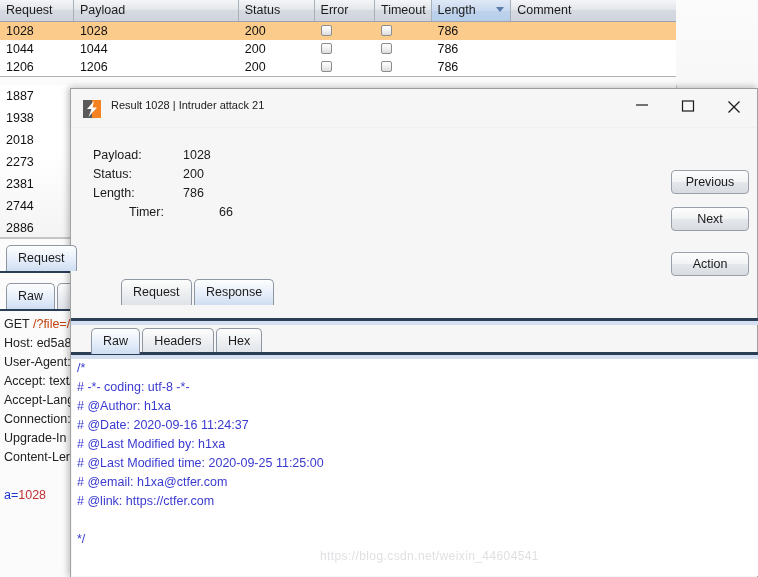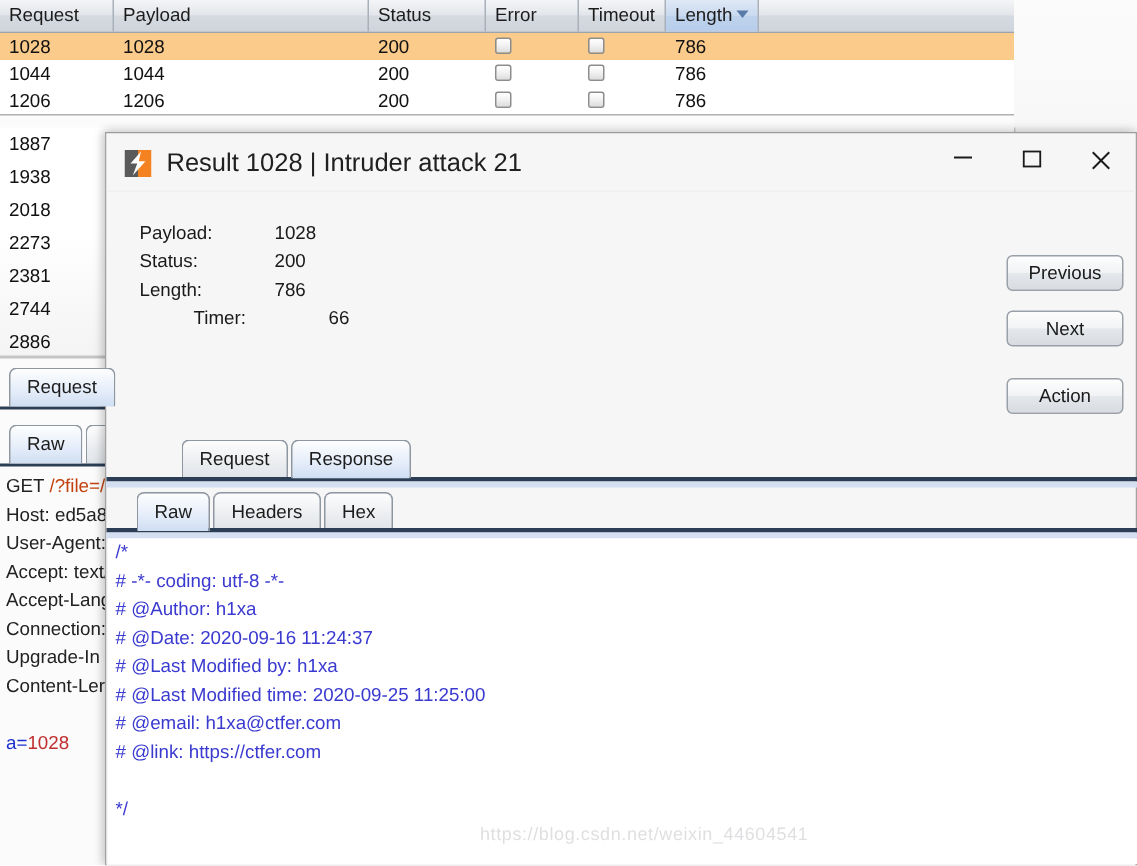--- a/index.html
+++ b/index.html
@@ -86,21 +86,21 @@
     border: 1px solid #8d8d8d;
     border-radius: 2px;
     background: linear-gradient(to bottom,#ffffff 0%, #f1f1f1 50%, #dcdcdc 100%);
     vertical-align: -1px;
   }
   .c-req    { width: 76px; }
   .c-pay    { width: 170px; }
   .c-status { width: 78px; }
   .c-err    { width: 62px; }
   .c-tmo    { width: 58px; }
-  .c-len    { width: 62px; }
+  .c-len    { width: 82px; }
   .c-com    { width: 170px; border-right: none !important; }
 
   .table-fade {
     position: absolute;
     left: 0; top: 85px;
     width: 676px; height: 152px;
     background: linear-gradient(to bottom,#ffffff 0%, #ffffff 45%, #f4f4f4 100%);
     border-right: 1px solid #cfcfcf;
   }
   .table-right-gap {
@@ -198,21 +198,21 @@
     border-bottom: 1px solid #f0f0f0;
   }
   .dlg-logo {
     position: absolute;
     left: 12px; top: 11px;
     width: 18px; height: 18px;
   }
   .dlg-title {
     position: absolute;
     left: 40px; top: 10px;
-    font-size: 17px;
+    font-size: 11px;
     color: #202020;
     white-space: nowrap;
   }
   .winbtn {
     position: absolute;
     top: 0;
     width: 46px; height: 32px;
     cursor: default;
   }
   .winbtn svg { position: absolute; left: 16px; top: 11px; }
@@ -244,21 +244,21 @@
     background: linear-gradient(to bottom,#fdfdfd 0%, #f2f3f5 48%, #e4e7eb 52%, #d8dce1 100%);
     font-family: "Liberation Sans", sans-serif;
     font-size: 12.5px;
     color: #1a1a1a;
     text-align: center;
     line-height: 22px;
     cursor: default;
     overflow: hidden;
   }
 
-  .dlg-tabrow1 { position: absolute; left: 14px; top: 165px; padding-left: 36px; }
+  .dlg-tabrow1 { position: absolute; left: 14px; top: 151px; padding-left: 36px; }
   .dlg-tabrow2 { position: absolute; left: 20px; top: 200px; }
 
   .dlg-sep1 {
     position: absolute; left: 0; top: 190px; width: 688px; height: 3px;
     background: #2c3e55;
   }
   .dlg-sep1b {
     position: absolute; left: 0; top: 193px; width: 688px; height: 4px;
     background: #d4e0f2;
   }
@@ -322,20 +322,21 @@
       <div class="res-header">
         <div class="th c-req">Request</div>
         <div class="th c-pay">Payload</div>
         <div class="th c-status">Status</div>
         <div class="th c-err">Error</div>
         <div class="th c-tmo">Timeout</div>
         <div class="th c-len sorted">
           <span>Length</span>
           <span class="sort-arrow"></span>
         </div>
+        <div class="th c-com">Comment</div>
       </div>
 
       <div class="res-row selected">
         <div class="td c-req">1028</div>
         <div class="td c-pay">1028</div>
         <div class="td c-status">200</div>
         <div class="td c-err"><span class="cb"></span></div>
         <div class="td c-tmo"><span class="cb"></span></div>
         <div class="td c-len">786</div>
         <div class="td c-com"></div>

